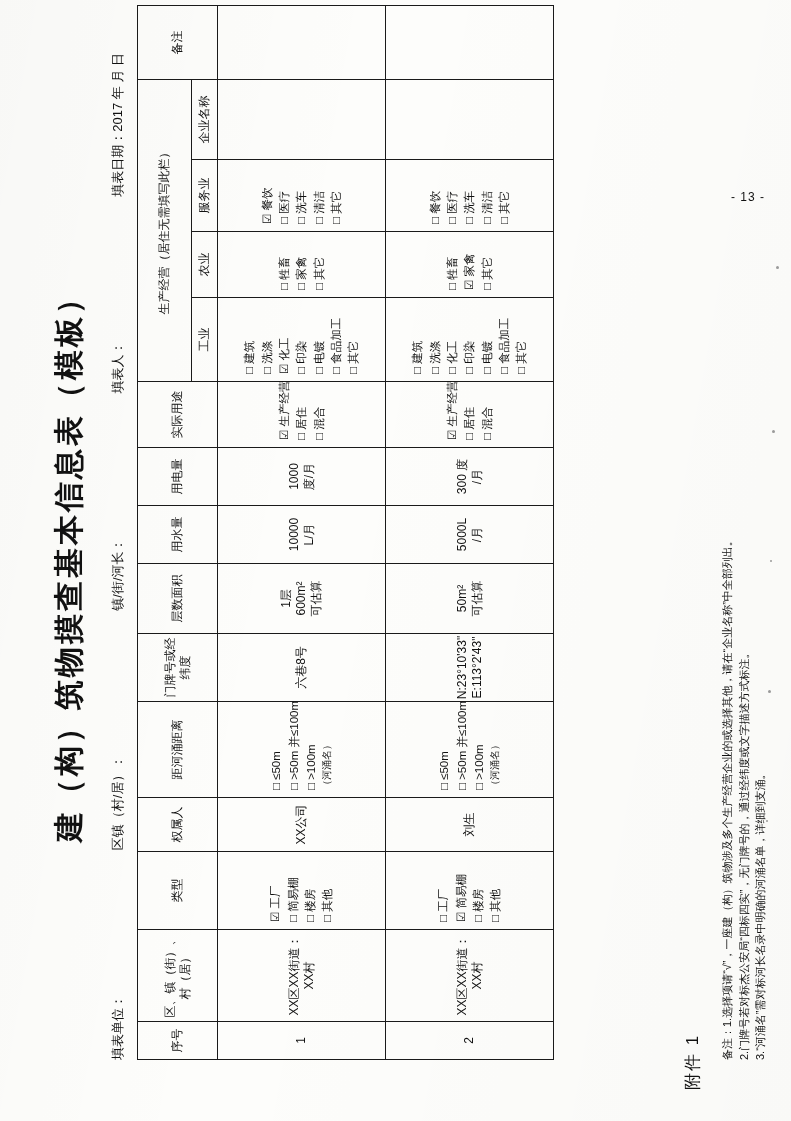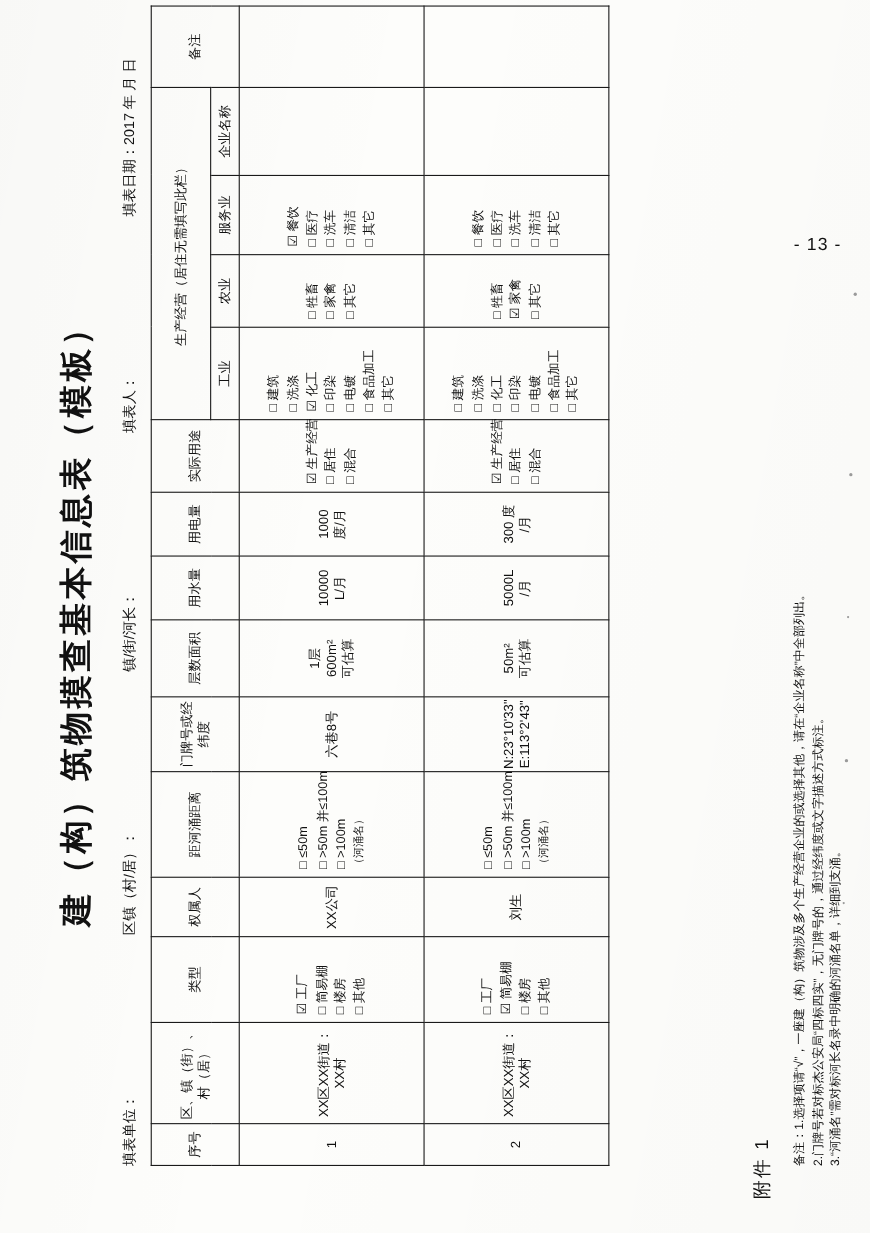--- a/index.html
+++ b/index.html
@@ -135,23 +135,22 @@
   }
   .footnotes div {
     white-space: nowrap;
   }
 
   
   .page-no {
     position: absolute;
     right: 26px;
     top: 190px;
-    font-size: 16px;
+    font-size: 12px;
     letter-spacing: 1px;
-    margin-top: 24px;
   }
   .speck {
     position: absolute;
     background: #9a9a9a;
     border-radius: 50%;
   }
 </style>
 </head>
 <body>
 

